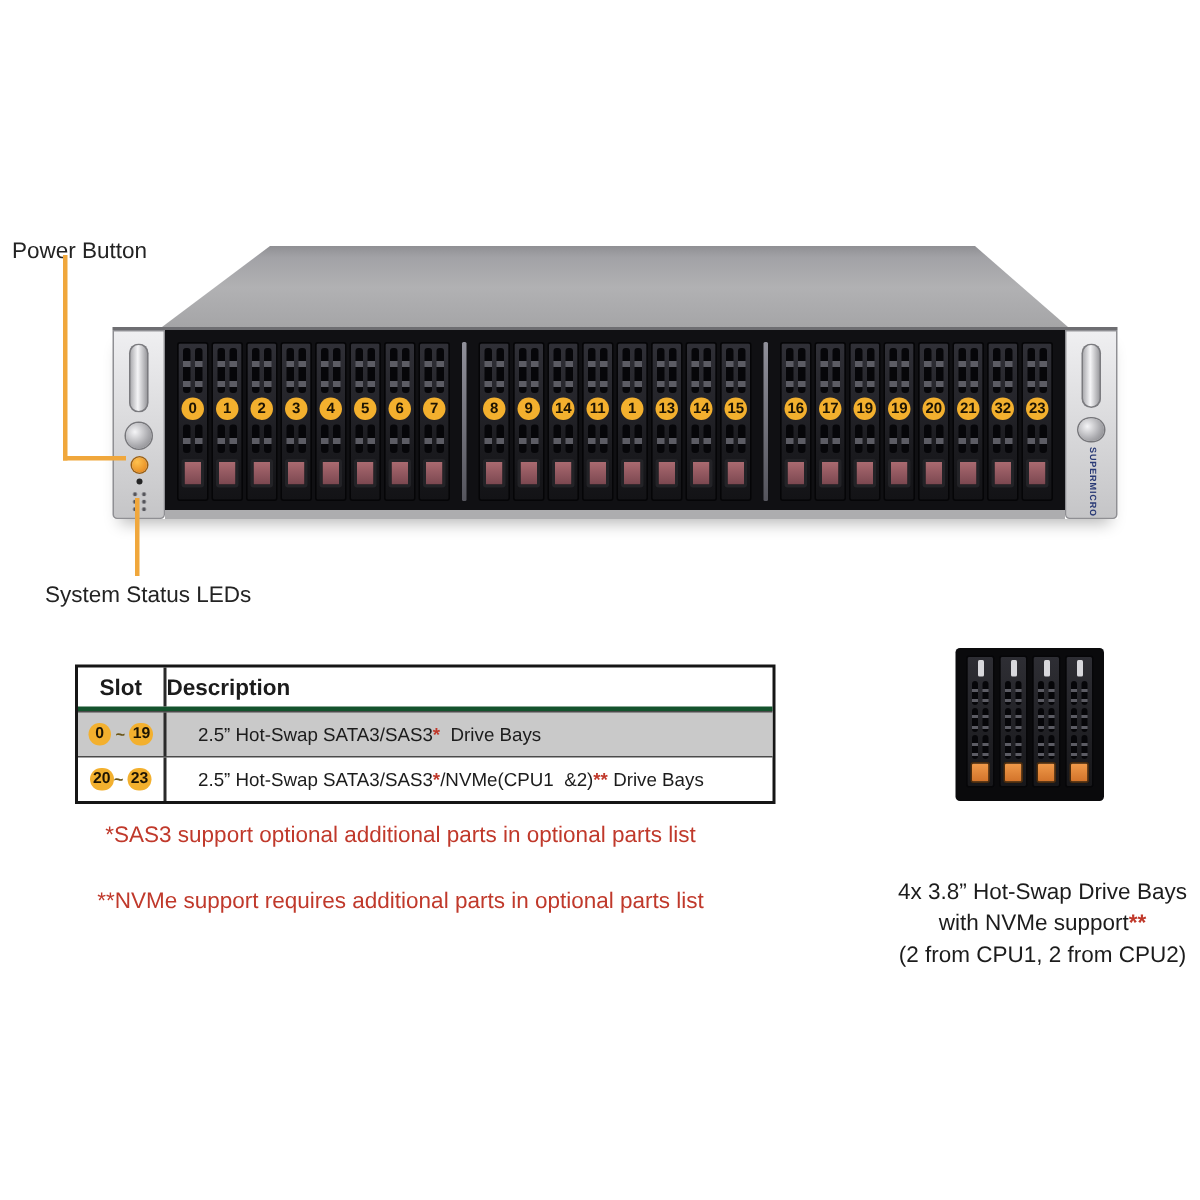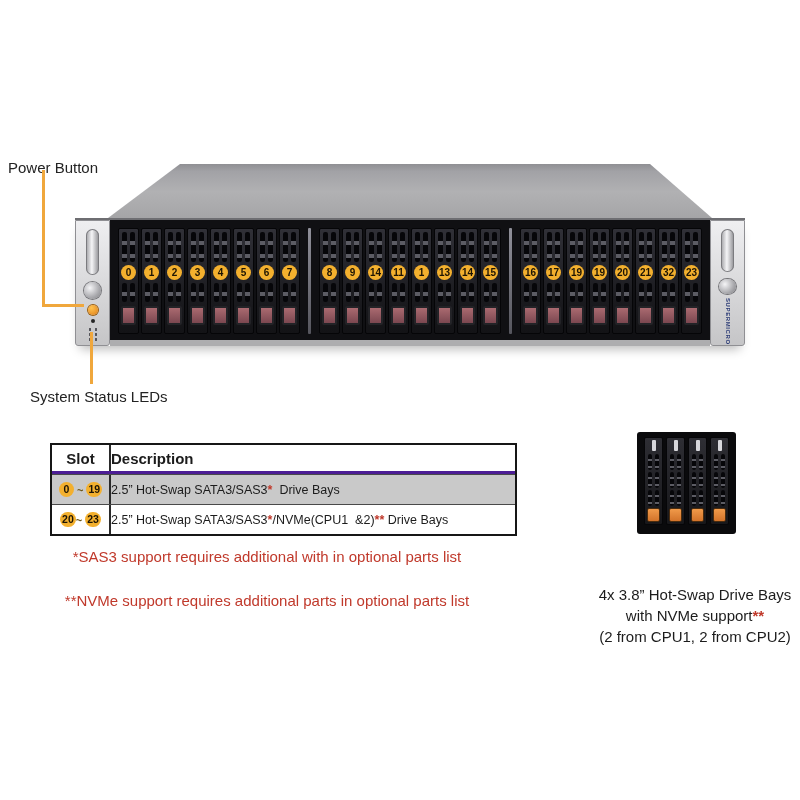--- a/index.html
+++ b/index.html
@@ -55,34 +55,34 @@
   .v::before,.v::after { content:""; position:absolute; top:0; bottom:0; width:5px; border-radius:2px;
          background:repeating-linear-gradient(to bottom,#060609 0 9px,#5c5c64 9px 13px); }
   .v::before { left:1px; } .v::after { right:1px; }
   .num { width:15px; height:15px; margin:3px 0; border-radius:50%; background:#F3B02E;
          color:#1d1403; font-size:10px; font-weight:bold; line-height:15px; text-align:center; }
   .latch { width:15px; height:19px; margin-top:4px; box-sizing:border-box; border:2px solid #232327;
          border-radius:2px; background:linear-gradient(#aa6a70,#7b4750); }
 
   
   .slot-table { left:50px; top:443px; width:463px; border:2px solid #161616; background:#fff; color:#1c1c1c; }
-  .t-head { display:grid; grid-template-columns:59px 1fr; border-bottom:3px solid #4c1d95; }
+  .t-head { display:grid; grid-template-columns:59px 1fr; border-bottom:3px solid #14532d; }
   .t-head > div { padding:5px 0 4px; font-weight:bold; font-size:15px; }
   .th-slot { text-align:center; border-right:2px solid #2a2a2a; }
   .th-desc { padding-left:13px; }
   .t-row { display:grid; grid-template-columns:59px 1fr; border-top:1px solid #4a4a4a;
          font-size:12.5px; min-height:29px; align-items:center; }
   .t-row.gray { background:#C9C9C9; }
   .td-slot { align-self:stretch; display:flex; align-items:center; justify-content:center;
          border-right:2px solid #2a2a2a; white-space:pre; }
   .chip { display:inline-block; min-width:11px; padding:0 2px; height:15px; border-radius:8px;
          background:#F3B02E; color:#1d1403; line-height:15px; font-size:10.5px;
          font-weight:bold; text-align:center; }
   .sep { font-size:11px; font-weight:bold; color:#6b5618; }
-  .td-desc { padding-left:0; white-space:pre-wrap; }
+  .td-desc { padding-left:21px; white-space:pre-wrap; }
   .mark { color:#C0392B; font-weight:bold; }
 
   
   .notes { left:18px; top:548px; width:498px; text-align:center; color:#C0392B; font-size:15px; }
   .notes p { margin:0 0 27px; }
 
   
   .mini { left:637px; top:432px; width:99px; height:102px; box-sizing:border-box; background:#0a0a0c;
          border-radius:3px; display:flex; justify-content:center; gap:3px; padding:5px 6px 9px; }
   .mini-tray { width:19px; box-sizing:border-box; border:1px solid #060608; border-radius:2px;
@@ -294,21 +294,21 @@
       <div class="td-slot"><span class="chip">0</span><span class="sep"> ~ </span><span class="chip">19</span></div>
       <div class="td-desc"><span>2.5” Hot-Swap SATA3/SAS3</span><span class="mark">*</span><span></span><span class="mark"></span><span>  Drive Bays</span></div>
     </div>
     <div class="t-row">
       <div class="td-slot"><span class="chip">20</span><span class="sep">~ </span><span class="chip">23</span></div>
       <div class="td-desc"><span>2.5” Hot-Swap SATA3/SAS3</span><span class="mark">*</span><span>/NVMe(CPU1  &amp;2)</span><span class="mark">**</span><span> Drive Bays</span></div>
     </div>
   </div>
 
   <div class="abs notes">
-    <p>*SAS3 support requires additional with in optional parts list</p>
+    <p>*SAS3 support optional additional parts in optional parts list</p>
     <p>**NVMe support requires additional parts in optional parts list</p>
   </div>
 
   <div class="abs mini">
     <div class="mini-tray">
         <i class="mlabel"></i>
         <i class="mv"></i>
         <i class="mv"></i>
         <i class="mv"></i>
         <span class="mbtn"></span>

